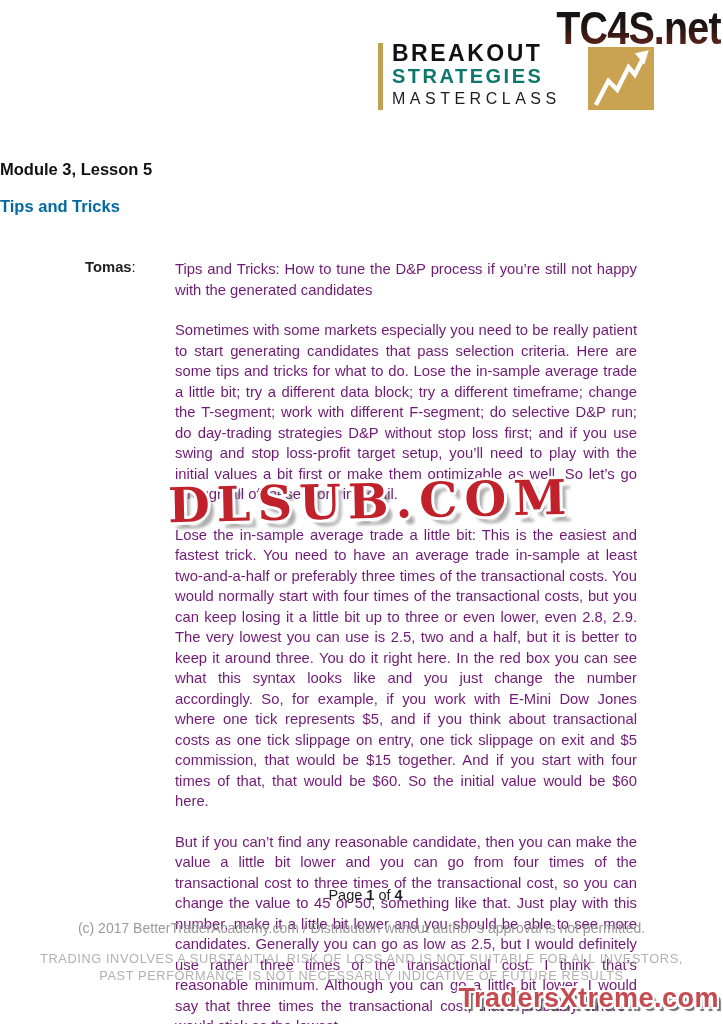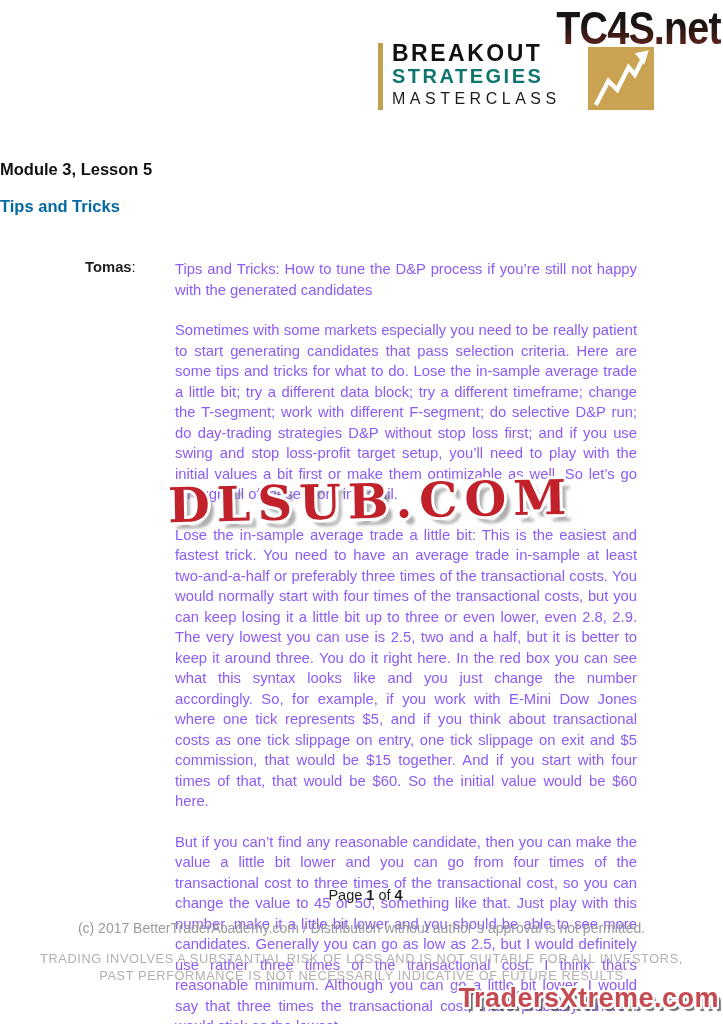--- a/index.html
+++ b/index.html
@@ -88,21 +88,21 @@
     width: 90px;
     flex: 0 0 90px;
     font-size: 14.8px;
     color: #1f1f1f;
   }
   .speaker-name { font-weight: 700; }
   .para-col { flex: 1 1 auto; }
   .para {
     font-size: 14.8px;
     line-height: 20.5px;
-    color: #8b5cf6;
+    color: #701a75;
     text-align: justify;
     margin-bottom: 20px;
   }
   .para:last-child { margin-bottom: 0; }
 
   
   .dlsub {
     position: absolute;
     left: 168px;
     top: 477px;

